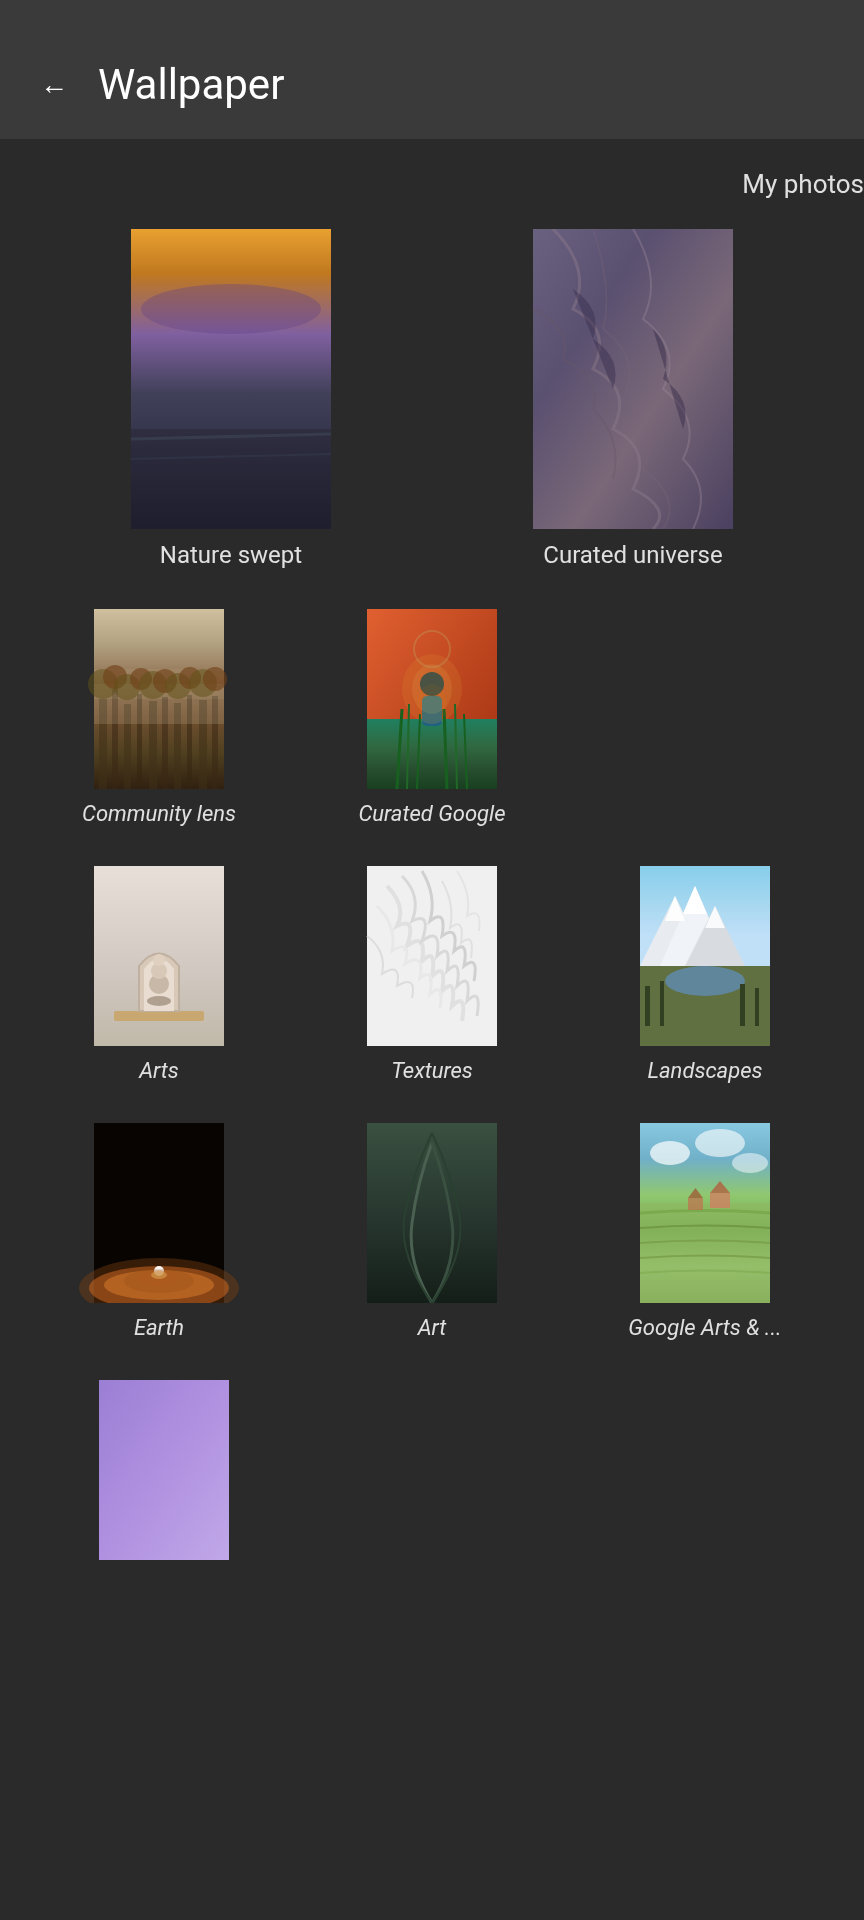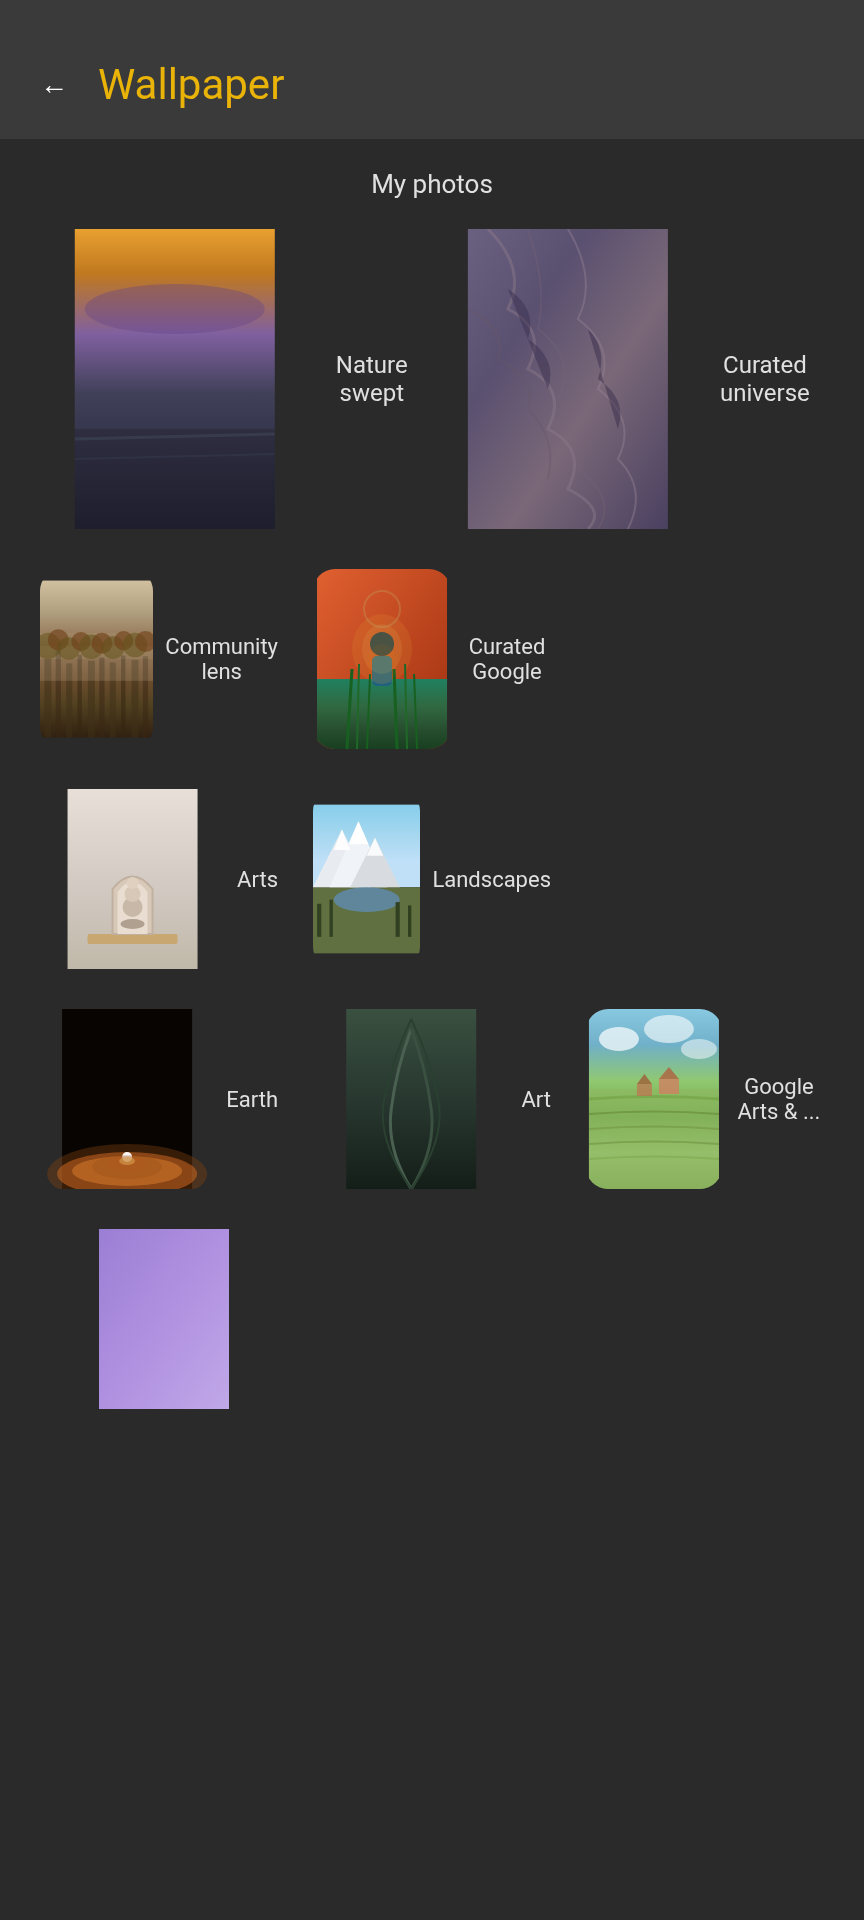--- a/index.html
+++ b/index.html
@@ -23,49 +23,51 @@
 
     .back-arrow {
       font-size: 28px;
       color: white;
       cursor: pointer;
     }
 
     .header-title {
       font-size: 42px;
       font-weight: 400;
-      color: #eab308;
+      color: #ffffff;
     }
 
     .section-label {
-      text-align: center;
+      text-align: right;
       font-size: 26px;
       color: #e0e0e0;
       padding: 30px 0 20px 0;
       background-color: #2a2a2a;
     }
 
     .large-grid {
       display: grid;
       grid-template-columns: 1fr 1fr;
       gap: 20px;
       padding: 10px 40px 30px 40px;
       background-color: #2a2a2a;
     }
 
     .small-grid {
       display: grid;
       grid-template-columns: 1fr 1fr 1fr;
       gap: 35px;
       padding: 10px 40px 10px 40px;
       background-color: #2a2a2a;
+      font-style: italic;
     }
 
     .wallpaper-item {
       display: flex;
+      flex-direction: column;
       align-items: center;
       gap: 12px;
       cursor: pointer;
     }
 
     .wallpaper-thumb {
       width: 100%;
       border-radius: 22px;
       overflow: hidden;
     }
@@ -286,20 +288,37 @@
 
         <ellipse cx="65" cy="135" rx="12" ry="5" fill="#b0a090"></ellipse>
         <circle cx="65" cy="118" r="10" fill="#c8b8a8"></circle>
         <circle cx="65" cy="105" r="8" fill="#d8c8b8"></circle>
         <circle cx="65" cy="94" r="6" fill="#e0d0c0"></circle>
       </svg>
     </div>
     <span class="wallpaper-label">Arts</span>
   </div>
 
+  <div class="wallpaper-item">
+    <div class="wallpaper-thumb">
+      <svg class="textures-svg" viewBox="0 0 130 180" xmlns="http://www.w3.org/2000/svg">
+        <rect width="130" height="180" fill="#f0f0f0"></rect>
+
+        <path d="M20,20 Q40,40 30,60 Q50,50 40,80 Q60,65 55,95 Q70,80 65,110 Q80,95 75,125 Q90,110 85,140 Q100,125 95,155" stroke="#e0e0e0" stroke-width="4" fill="none"></path>
+        <path d="M35,10 Q55,30 45,55 Q65,45 55,75 Q75,60 70,90 Q85,75 80,105 Q95,90 90,120 Q105,105 100,135 Q115,120 110,150" stroke="#d8d8d8" stroke-width="3" fill="none"></path>
+        <path d="M10,40 Q30,60 25,85 Q45,72 38,98 Q58,85 53,112 Q68,100 63,128 Q78,115 73,142" stroke="#e8e8e8" stroke-width="3" fill="none"></path>
+        <path d="M55,5 Q70,30 63,55 Q80,42 75,70 Q92,58 87,85 Q102,72 97,100 Q112,88 107,115" stroke="#d0d0d0" stroke-width="3" fill="none"></path>
+        <path d="M75,15 Q88,38 83,62 Q98,50 94,77 Q108,65 104,92" stroke="#e0e0e0" stroke-width="2" fill="none"></path>
+
+        <path d="M0,70 Q20,85 15,108 Q35,95 30,120 Q50,108 45,132" stroke="#dcdcdc" stroke-width="2" fill="none"></path>
+        <path d="M90,5 Q105,28 100,50 Q115,40 112,65" stroke="#e4e4e4" stroke-width="2" fill="none"></path>
+      </svg>
+    </div>
+    <span class="wallpaper-label">Textures</span>
+  </div>
 
   <div class="wallpaper-item">
     <div class="wallpaper-thumb">
       <svg class="landscapes-svg" viewBox="0 0 130 180" xmlns="http://www.w3.org/2000/svg">
         <defs>
           <linearGradient id="ls-sky" x1="0" y1="0" x2="0" y2="1">
             <stop offset="0%" stop-color="#87ceeb"></stop>
             <stop offset="40%" stop-color="#a8d8f0"></stop>
             <stop offset="70%" stop-color="#c0e0f8"></stop>
           </linearGradient>

